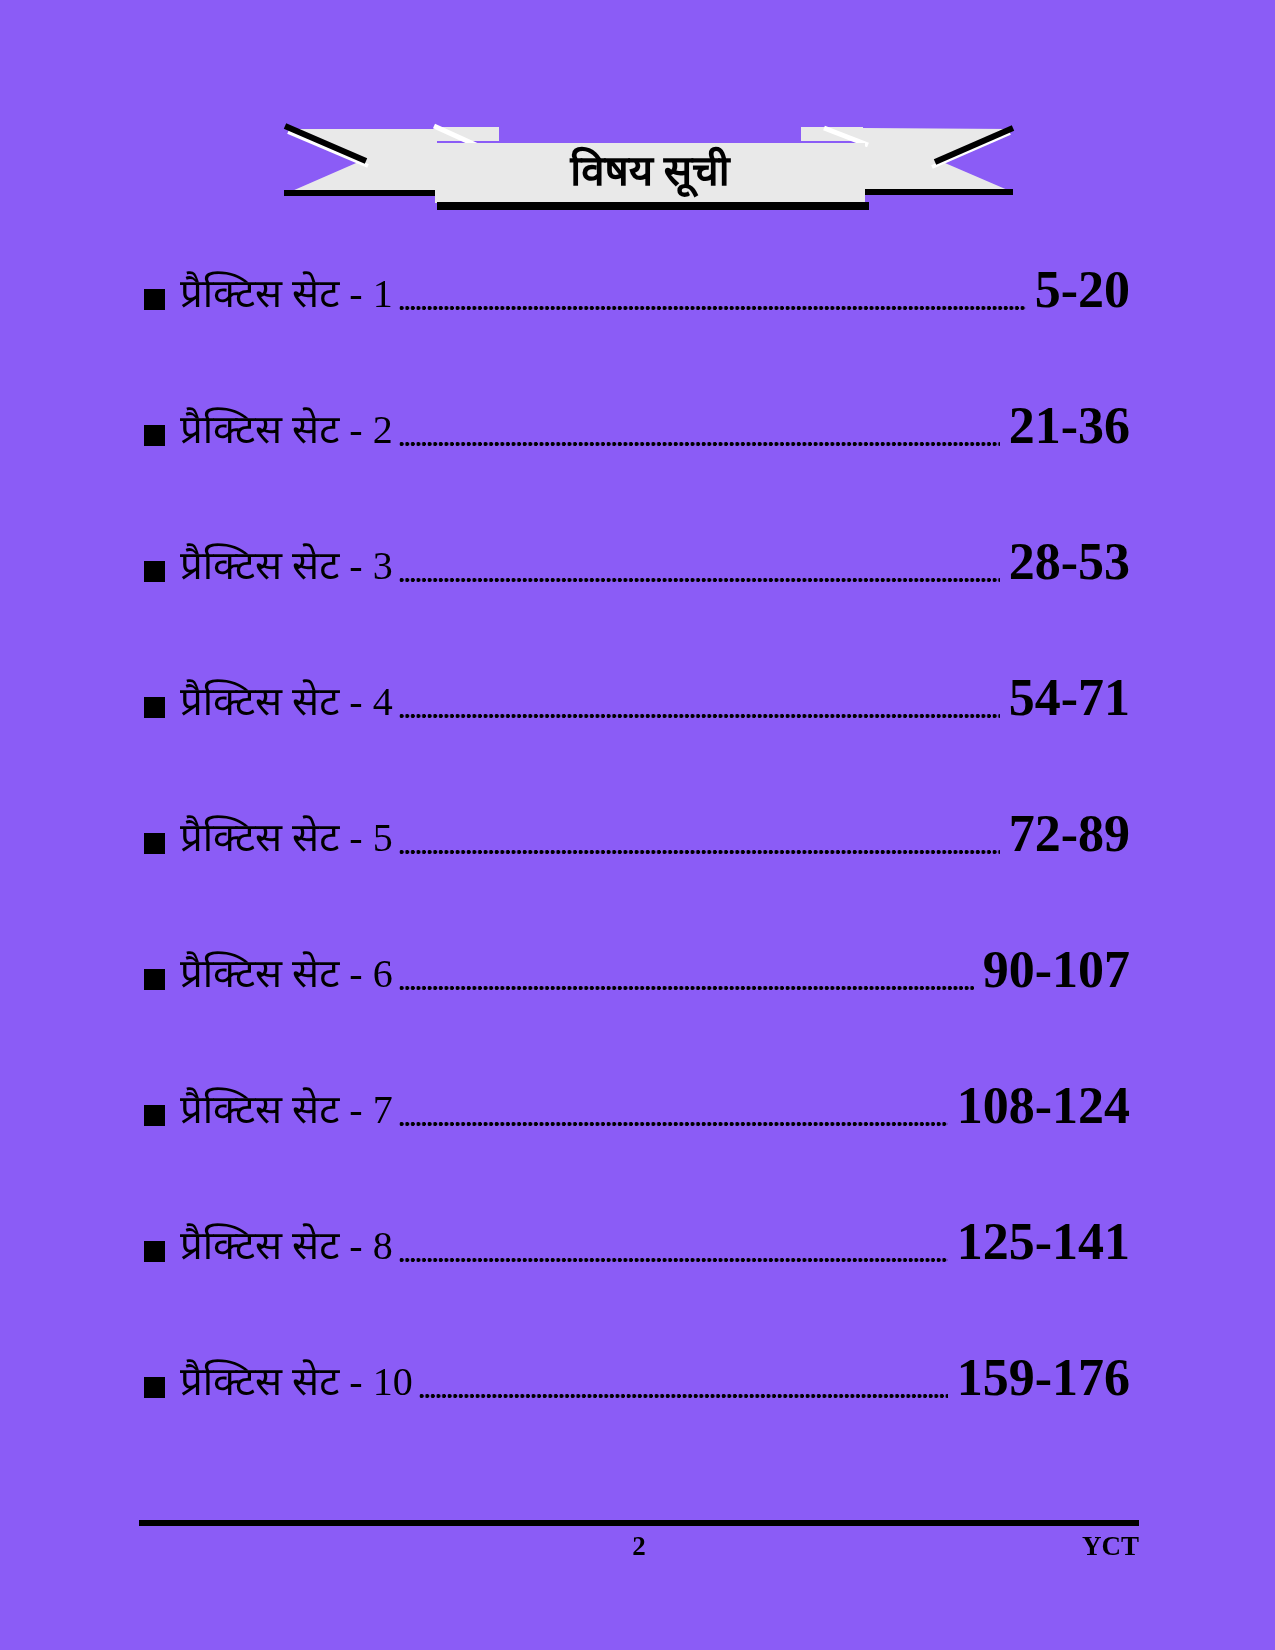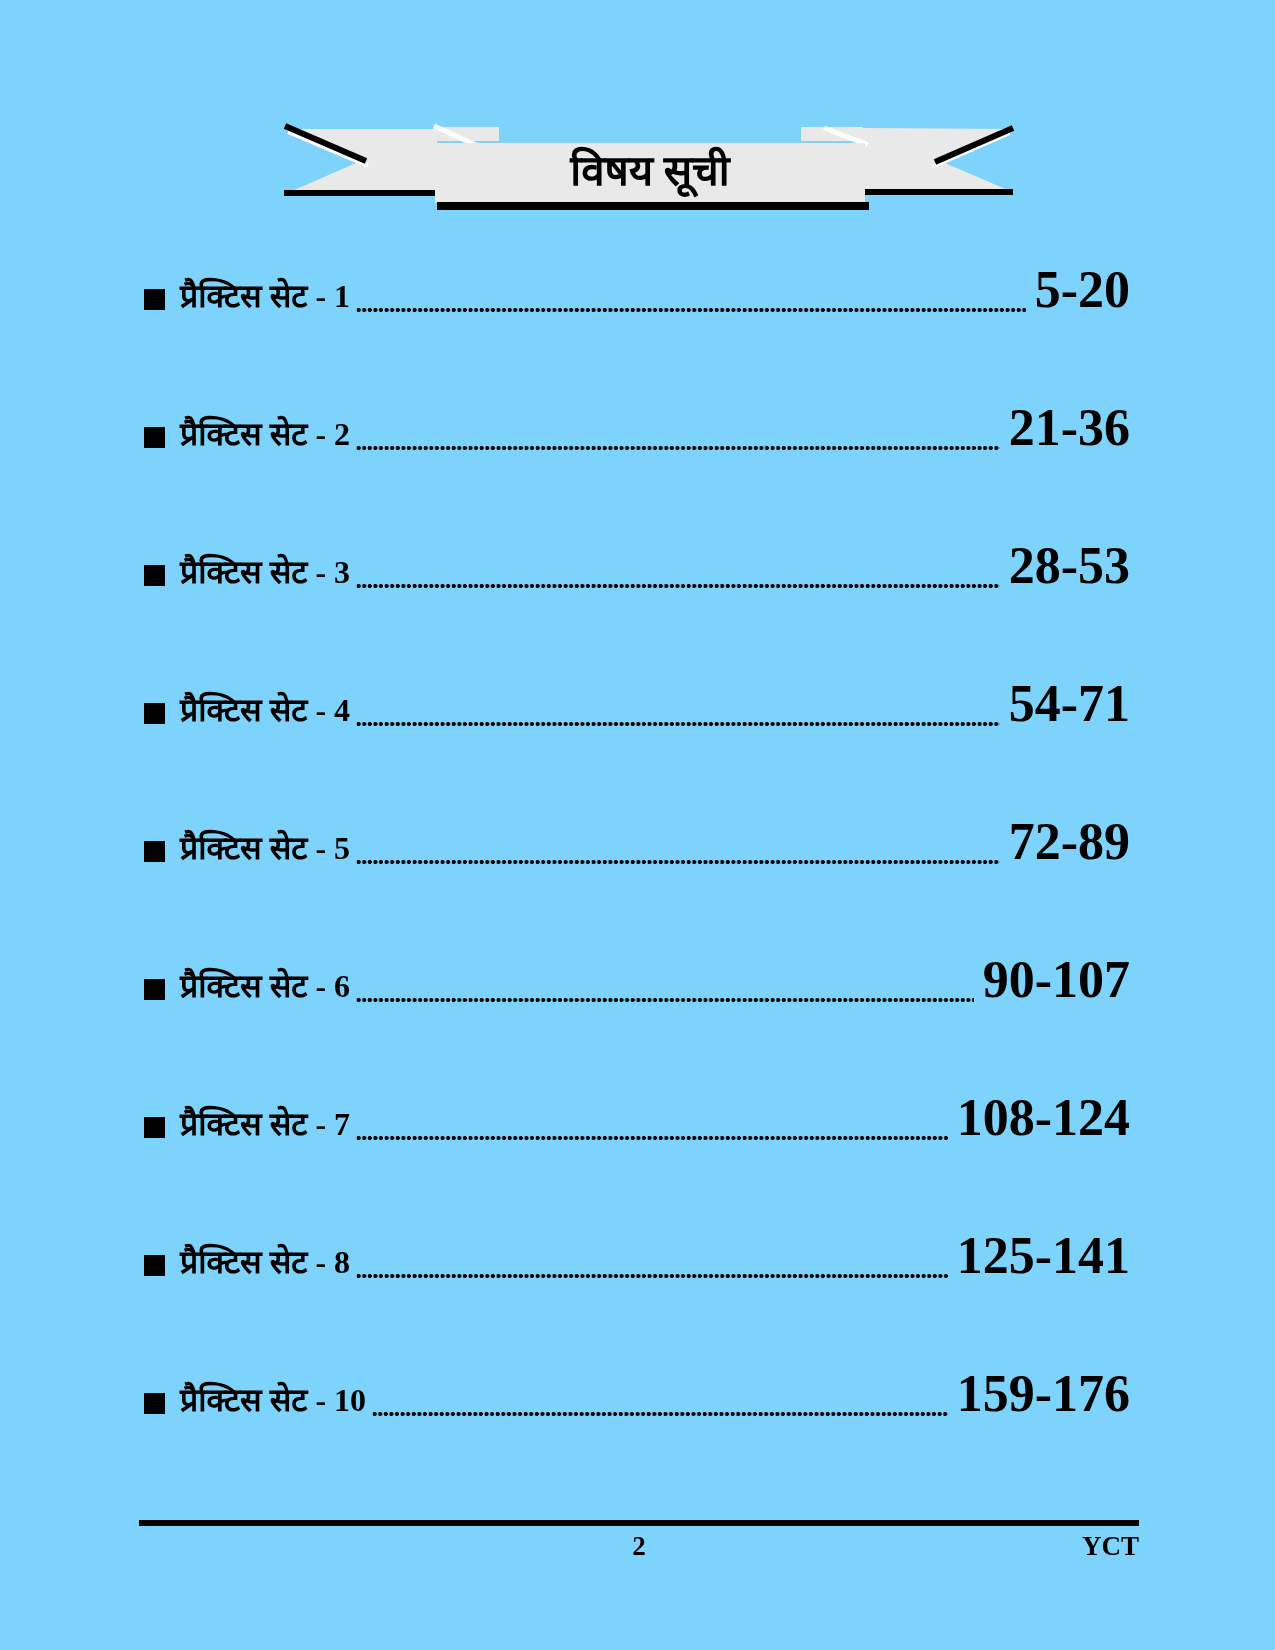--- a/index.html
+++ b/index.html
@@ -1,19 +1,19 @@
 <!DOCTYPE html>
 <html><head>
 <meta charset="utf-8">
 <style>
   html,body{margin:0;padding:0;background:#ffffff;}
   .page{
     position:relative;
     width:1275px;height:1650px;
-    background:#7dd3fc;
+    background:#8b5cf6;
     font-family:"Liberation Serif", serif;
     color:#000;
     overflow:hidden;
   }
 
   
   .banner{position:absolute;left:0;top:0;width:1275px;height:235px;}
   .banner svg{position:absolute;left:0;top:0;}
   .banner-title{
     position:absolute;left:435px;top:141px;width:430px;height:60px;
@@ -33,21 +33,21 @@
   }
   .toc-row:last-child{margin-bottom:0;}
   .bullet{
     display:inline-block;flex:0 0 auto;
     width:21px;height:21px;background:#000;
     margin-right:15px;
     transform:translateY(3px);
   }
   .toc-label{
     flex:0 0 auto;white-space:nowrap;
-    font-size:32px;font-weight:bold;
+    font-size:40px;font-weight:normal;
     padding-right:6px;
   }
   .leader{
     flex:1 1 auto;min-width:30px;
     height:6px;align-self:flex-end;margin-bottom:7px;
     margin-right:9px;
     background-image:radial-gradient(circle at 2.6px 3px, #000 1.8px, transparent 2.3px);
     background-size:5.6px 6px;
     background-repeat:repeat-x;
     background-position:left center;

